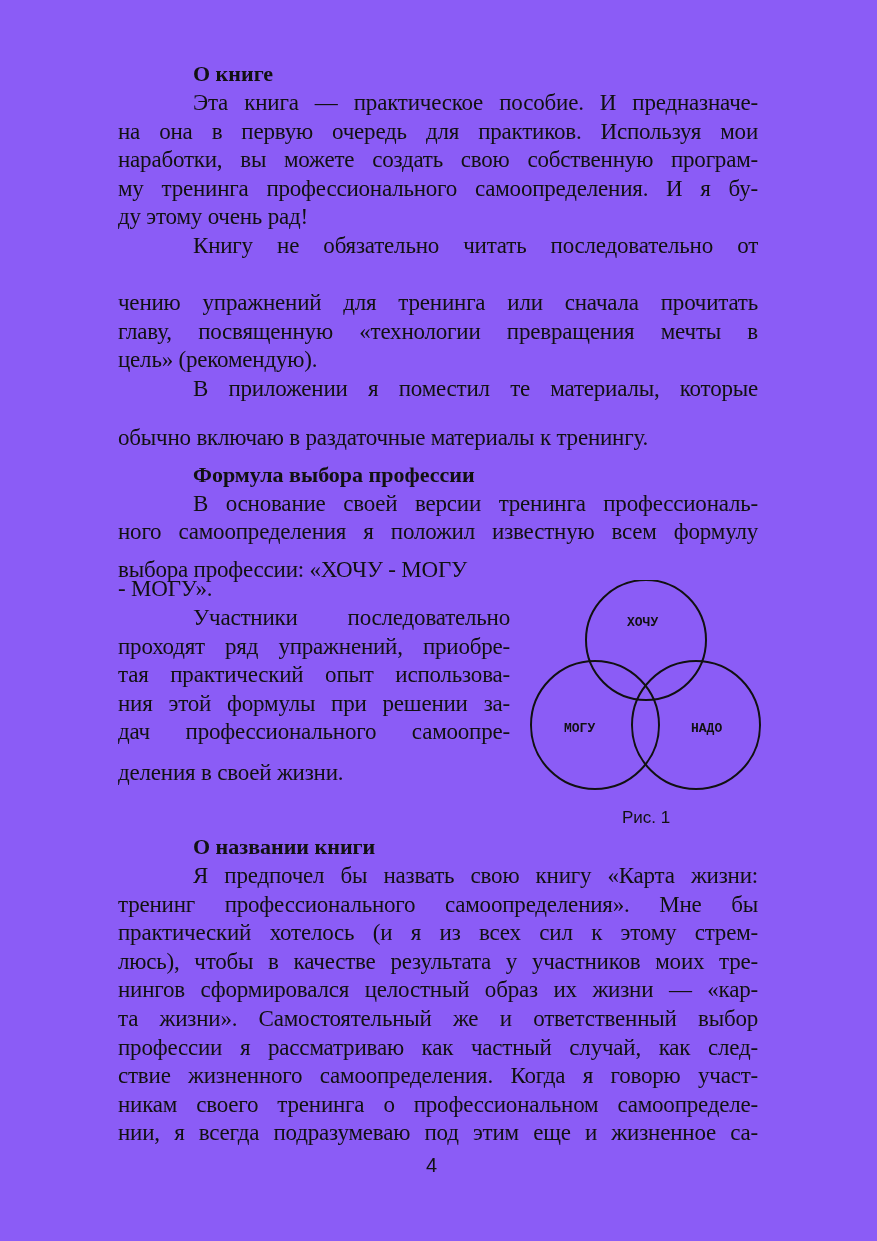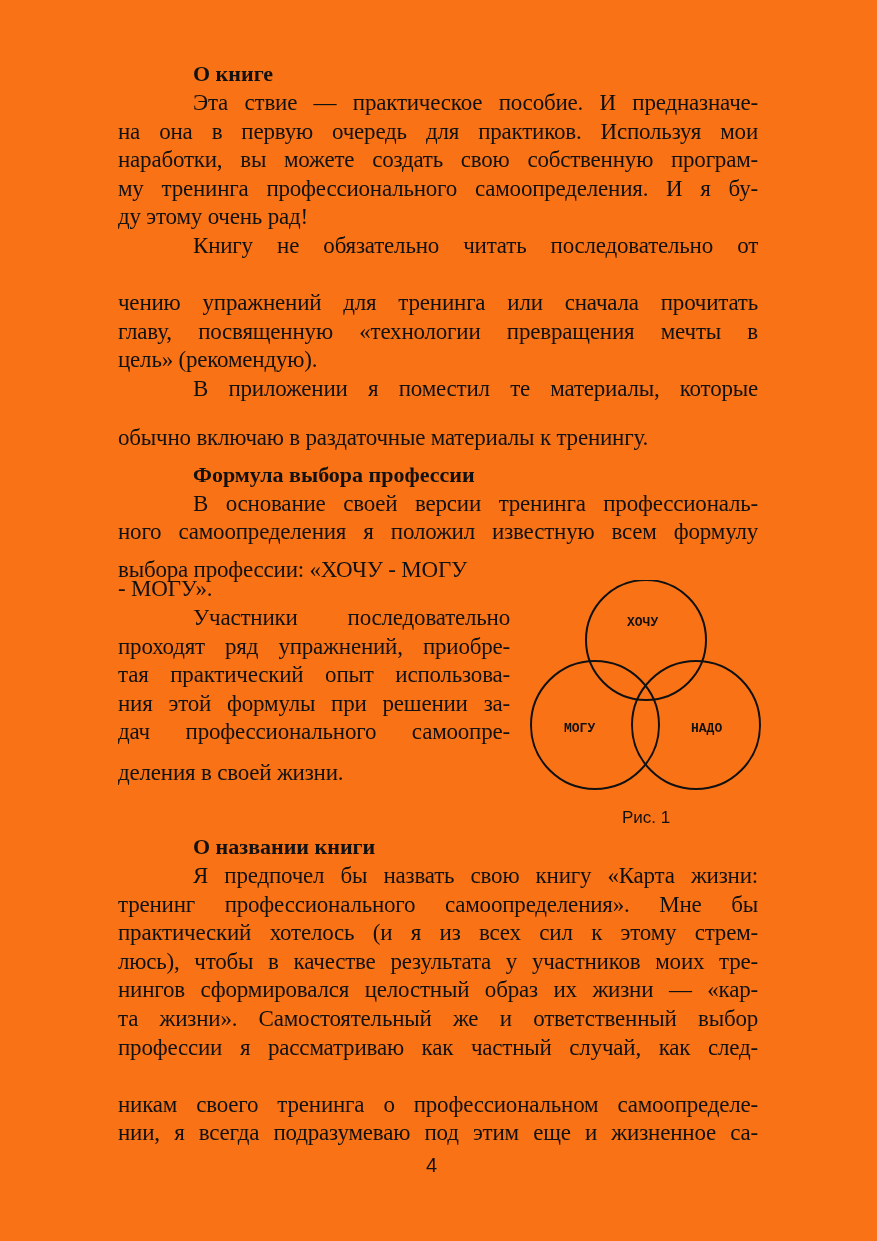--- a/index.html
+++ b/index.html
@@ -13,21 +13,21 @@
       position: relative;
       overflow: hidden;
       font-family: "Liberation Serif", "DejaVu Serif", serif;
       color: #111111;
     }
     .page {
       position: absolute;
       left: 0; top: 0;
       width: 877px;
       height: 1241px;
-      background: #f97316;
+      background: #8b5cf6;
     }
     .line {
       position: absolute;
       left: 118px;
       width: 640px;
       font-size: 23px;
       line-height: 28px;
       height: 28px;
       white-space: nowrap;
       text-align: justify;
@@ -88,21 +88,21 @@
       line-height: 24px;
     }
   </style>
 </head>
 <body>
 
 <div class="page">
 
   <div class="heading" style="top:60px;">О книге</div>
 
-  <div class="line indent" style="top:89px;">Эта ствие — практическое пособие. И предназначе-</div>
+  <div class="line indent" style="top:89px;">Эта книга — практическое пособие. И предназначе-</div>
   <div class="line" style="top:118px;">на она в первую очередь для практиков. Используя мои</div>
   <div class="line" style="top:146px;">наработки, вы можете создать свою собственную програм-</div>
   <div class="line" style="top:175px;">му тренинга профессионального самоопределения. И я бу-</div>
   <div class="line last" style="top:203px;">ду этому очень рад!</div>
 
   <div class="line indent" style="top:232px;">Книгу не обязательно читать последовательно от</div>
   <div class="line" style="top:289px;">чению упражнений для тренинга или сначала прочитать</div>
   <div class="line" style="top:318px;">главу, посвященную «технологии превращения мечты в</div>
   <div class="line last" style="top:346px;">цель» (рекомендую).</div>
 
@@ -137,18 +137,19 @@
 
   <div class="heading" style="top:833px;">О названии книги</div>
 
   <div class="line indent" style="top:862px;">Я предпочел бы назвать свою книгу «Карта жизни:</div>
   <div class="line" style="top:891px;">тренинг профессионального самоопределения». Мне бы</div>
   <div class="line" style="top:919px;">практический хотелось (и я из всех сил к этому стрем-</div>
   <div class="line" style="top:948px;">люсь), чтобы в качестве результата у участников моих тре-</div>
   <div class="line" style="top:976px;">нингов сформировался целостный образ их жизни — «кар-</div>
   <div class="line" style="top:1005px;">та жизни». Самостоятельный же и ответственный выбор</div>
   <div class="line" style="top:1034px;">профессии я рассматриваю как частный случай, как след-</div>
+  <div class="line" style="top:1062px;">ствие жизненного самоопределения. Когда я говорю участ-</div>
   <div class="line" style="top:1091px;">никам своего тренинга о профессиональном самоопределе-</div>
   <div class="line" style="top:1119px;">нии, я всегда подразумеваю под этим еще и жизненное са-</div>
 
   <div class="page-number">4</div>
 
 </div>
 
 </body></html>

